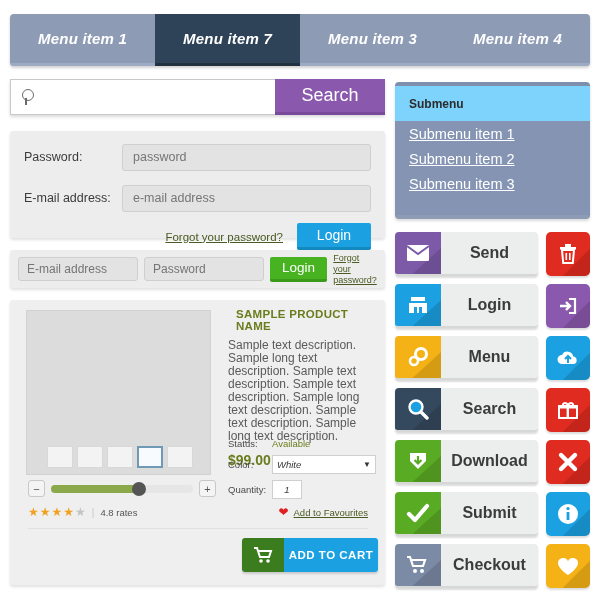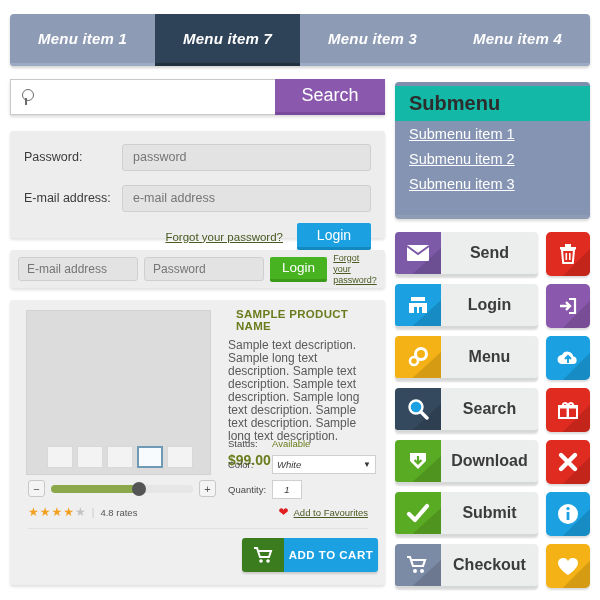--- a/index.html
+++ b/index.html
@@ -177,25 +177,25 @@
     position: absolute; left: 395px; top: 82px;
     width: 195px; height: 137px;
     background: #8494b2;
     border-radius: 4px;
     border-top: 4px solid #7e8fae;
     border-bottom: 4px solid #8d9bb5;
     box-shadow: 0 2px 3px rgba(0,0,0,.15);
     overflow: hidden;
   }
   .submenu-header {
-    background: #14b8a6;
+    background: #7dd3fc;
     height: 35px;
     display: flex; align-items: center;
     padding-left: 14px;
-    font-size: 20px; font-weight: bold;
+    font-size: 12px; font-weight: bold;
     color: #2c2c2c;
   }
   .submenu-link {
     display: block;
     color: #ffffff;
     font-size: 14.5px;
     text-decoration: underline;
     padding: 5px 0 4px 14px;
   }
 

